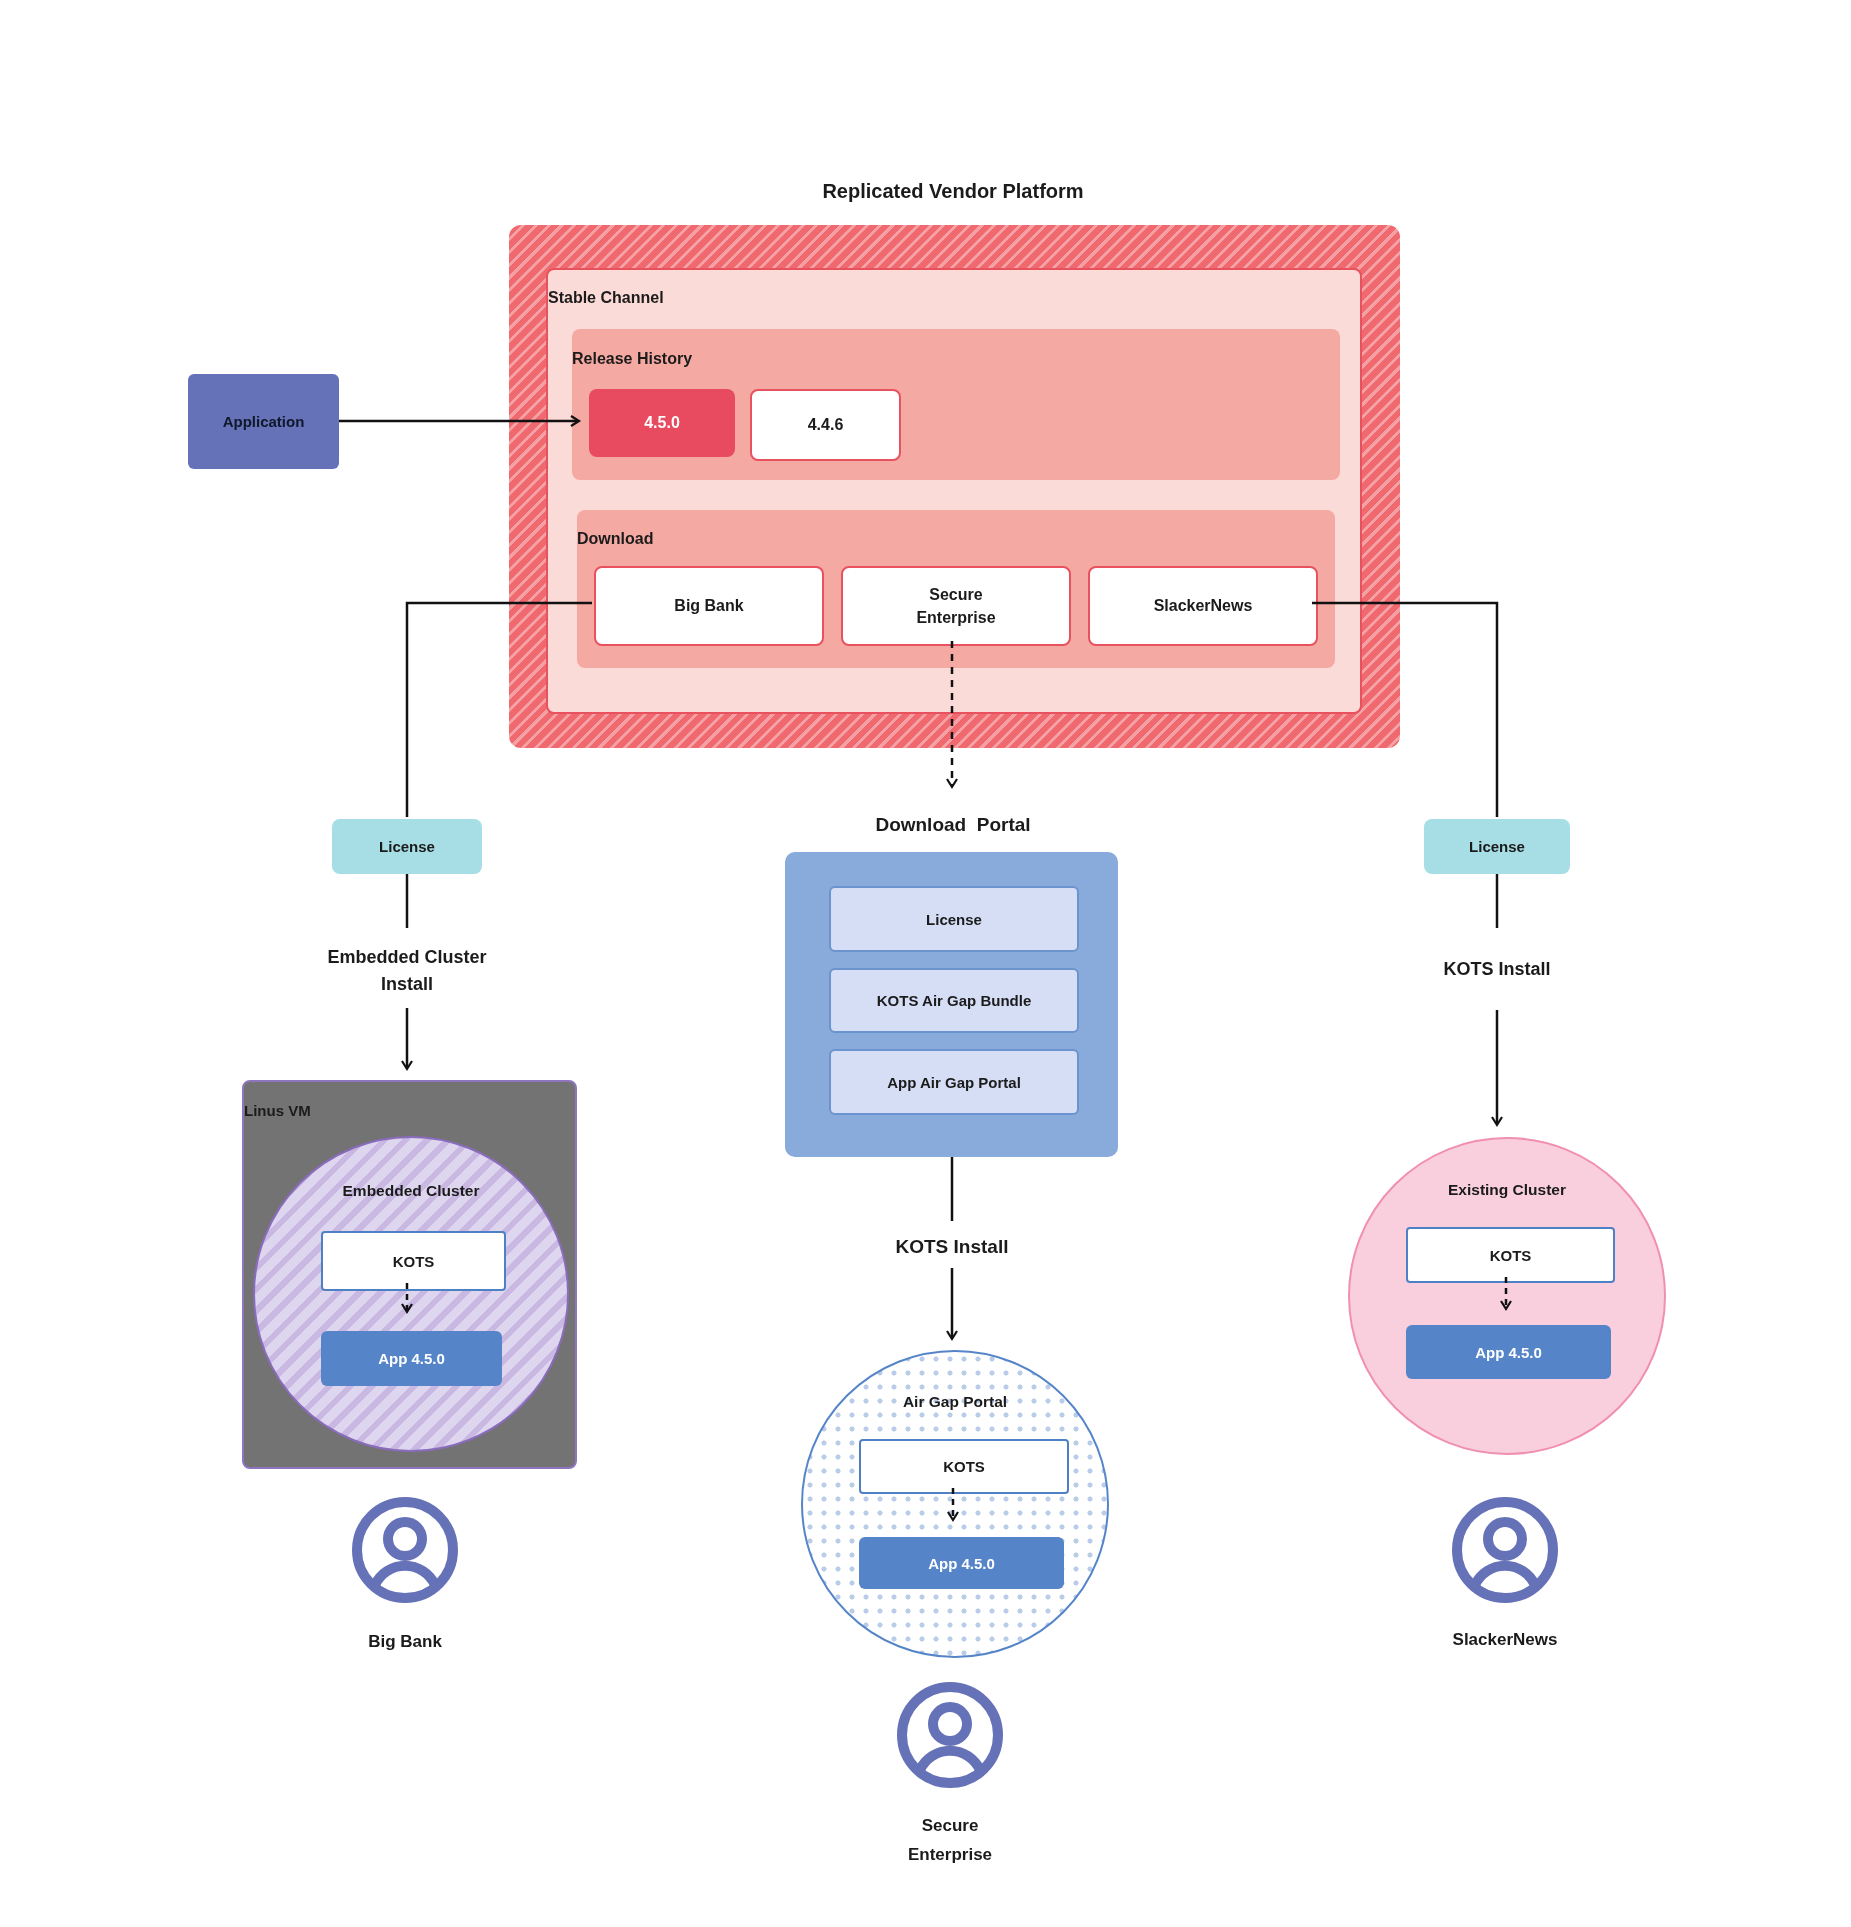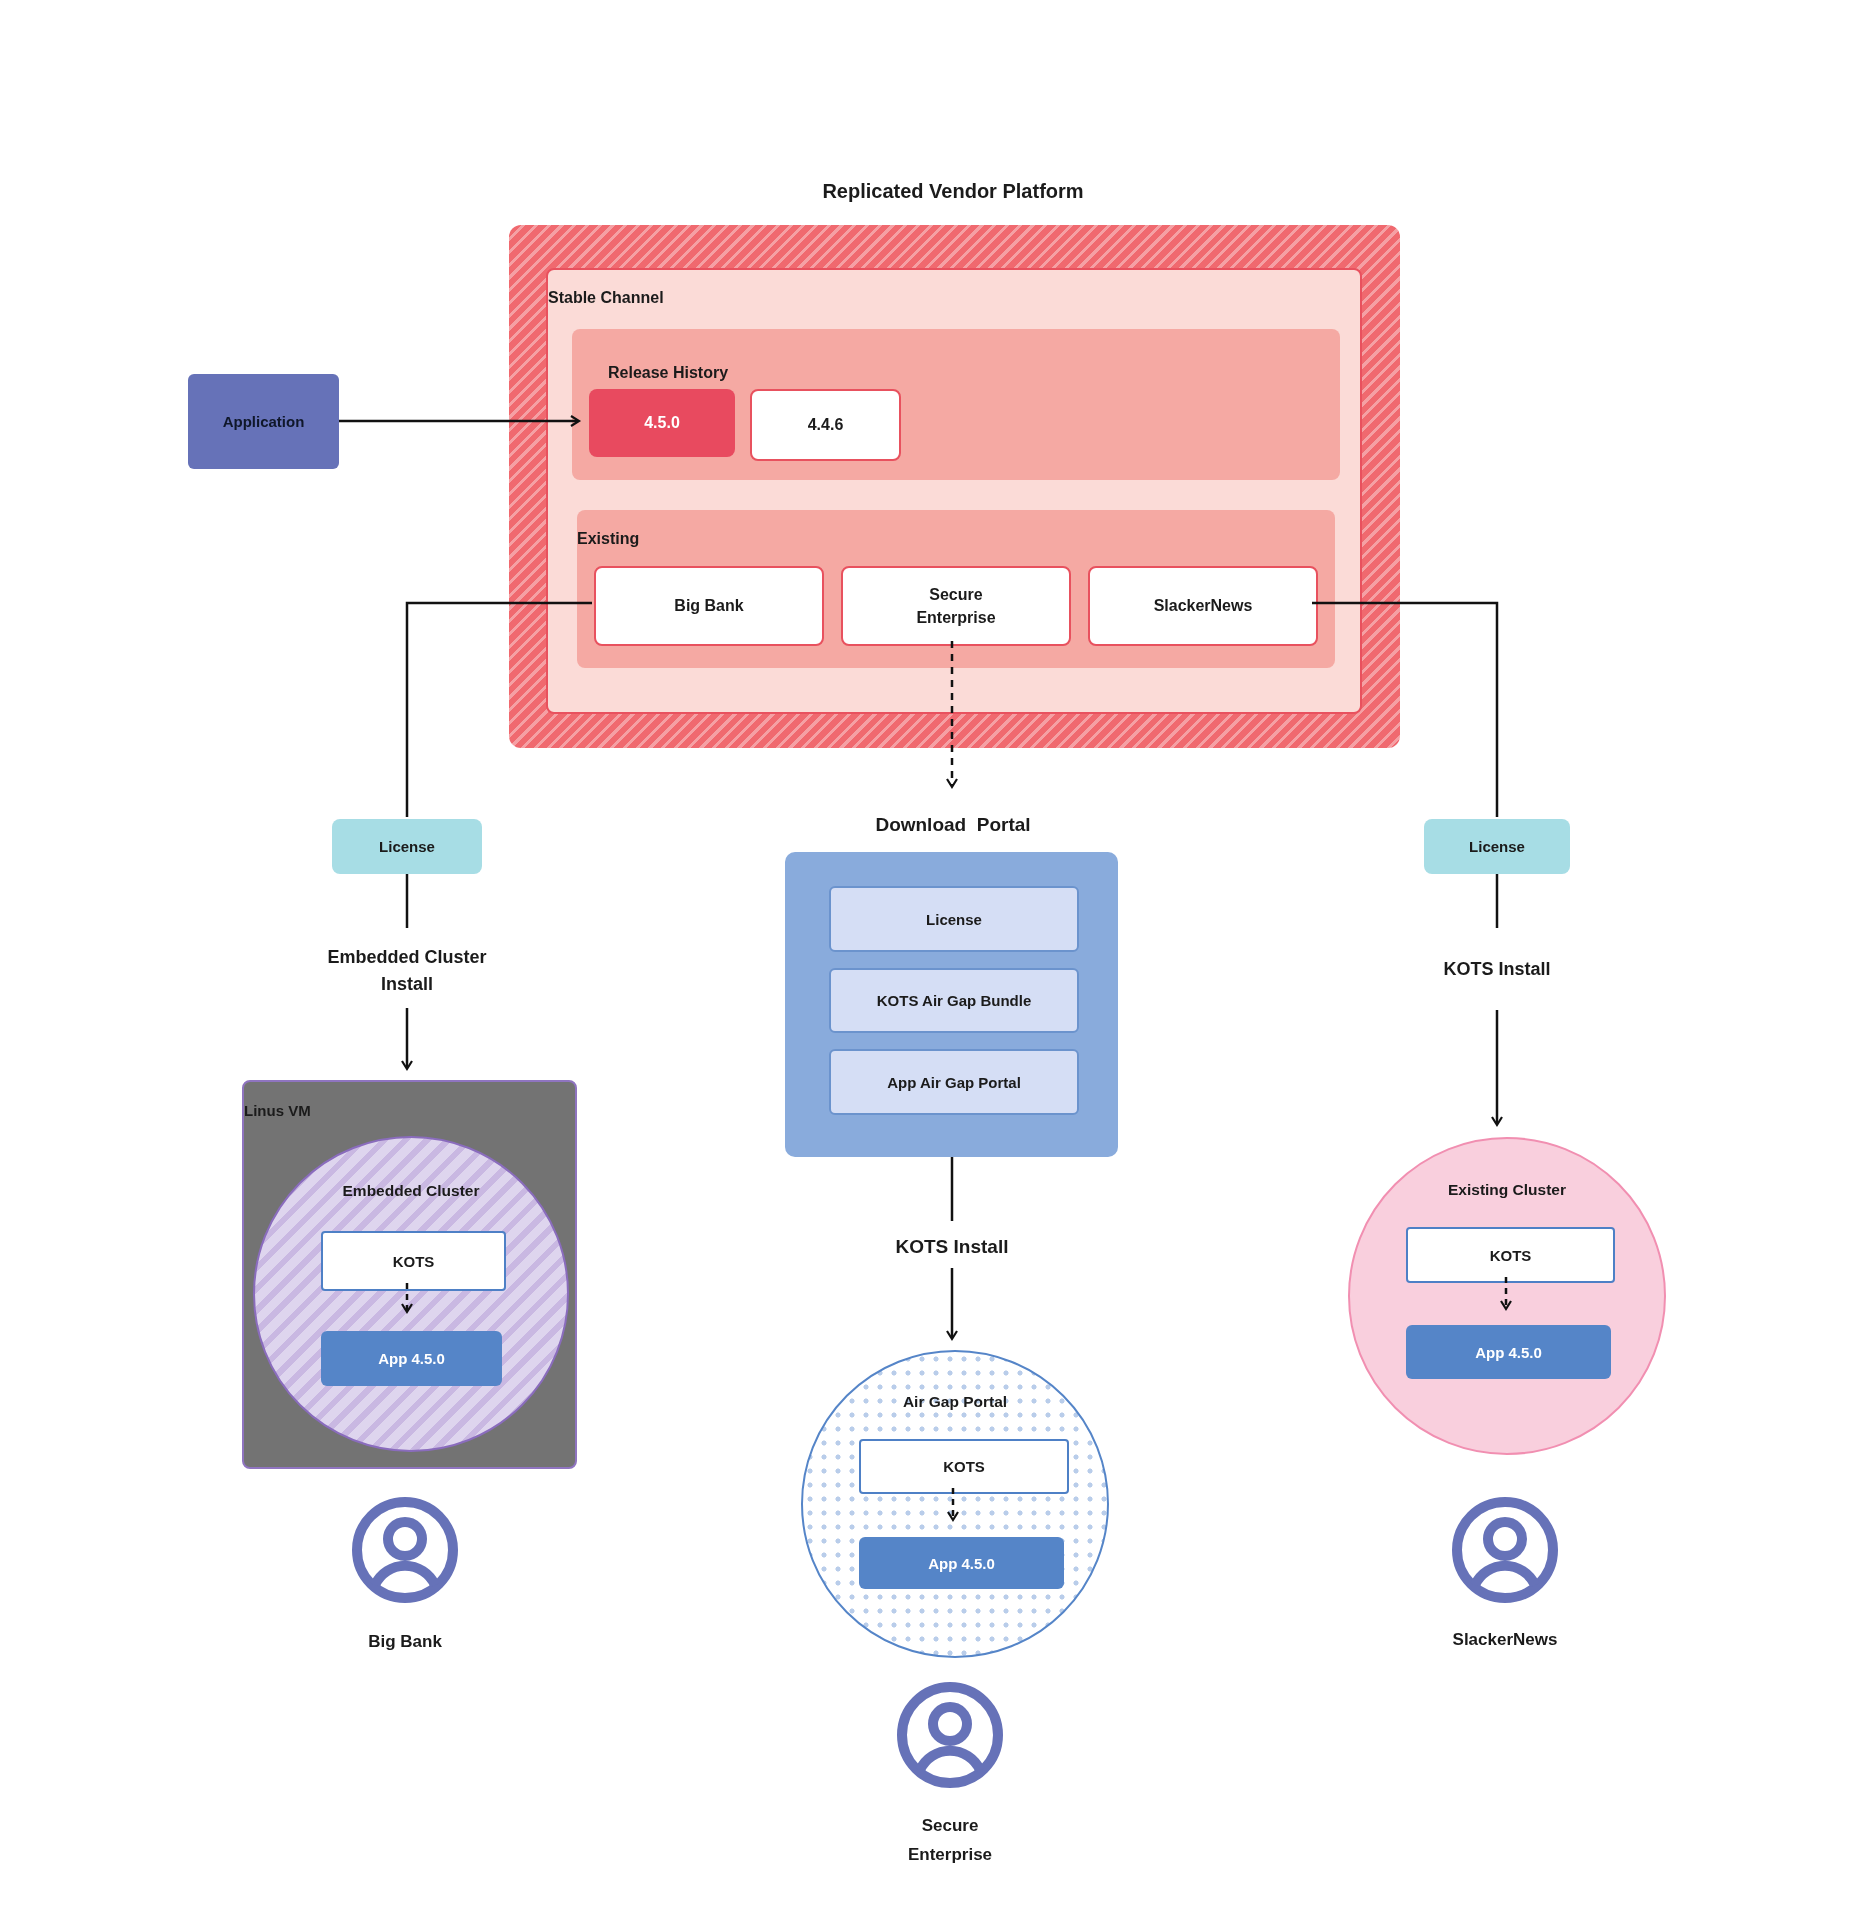--- a/index.html
+++ b/index.html
@@ -98,27 +98,27 @@
 
   <div class="abs ctr app-box">
     <span>Application</span>
   </div>
 
   <div class="abs platform">
     <div class="abs stable">
       <div class="abs sec-label" style="top:19px;">Stable Channel</div>
 
       <div class="abs rel-history">
-        <div class="abs sec-label" style="top:35px;margin-left:36px;">Release History</div>
+        <div class="abs sec-label" style="top:21px;">Release History</div>
         <div class="abs ctr rel-box rel-current">4.5.0</div>
         <div class="abs ctr rel-box rel-prev">4.4.6</div>
       </div>
 
       <div class="abs customers">
-        <div class="abs sec-label" style="top:20px;">Existing</div>
+        <div class="abs sec-label" style="top:20px;">Download</div>
         <div class="abs ctr cust-box multiline" style="left:17px;">Big Bank</div>
         <div class="abs ctr cust-box multiline" style="left:264px;">Secure
 Enterprise</div>
         <div class="abs ctr cust-box multiline" style="left:511px;">SlackerNews</div>
       </div>
     </div>
   </div>
 
   <div class="abs ctr license-box" style="left:332px; top:819px; width:150px; height:55px;">
     <span>License</span>

